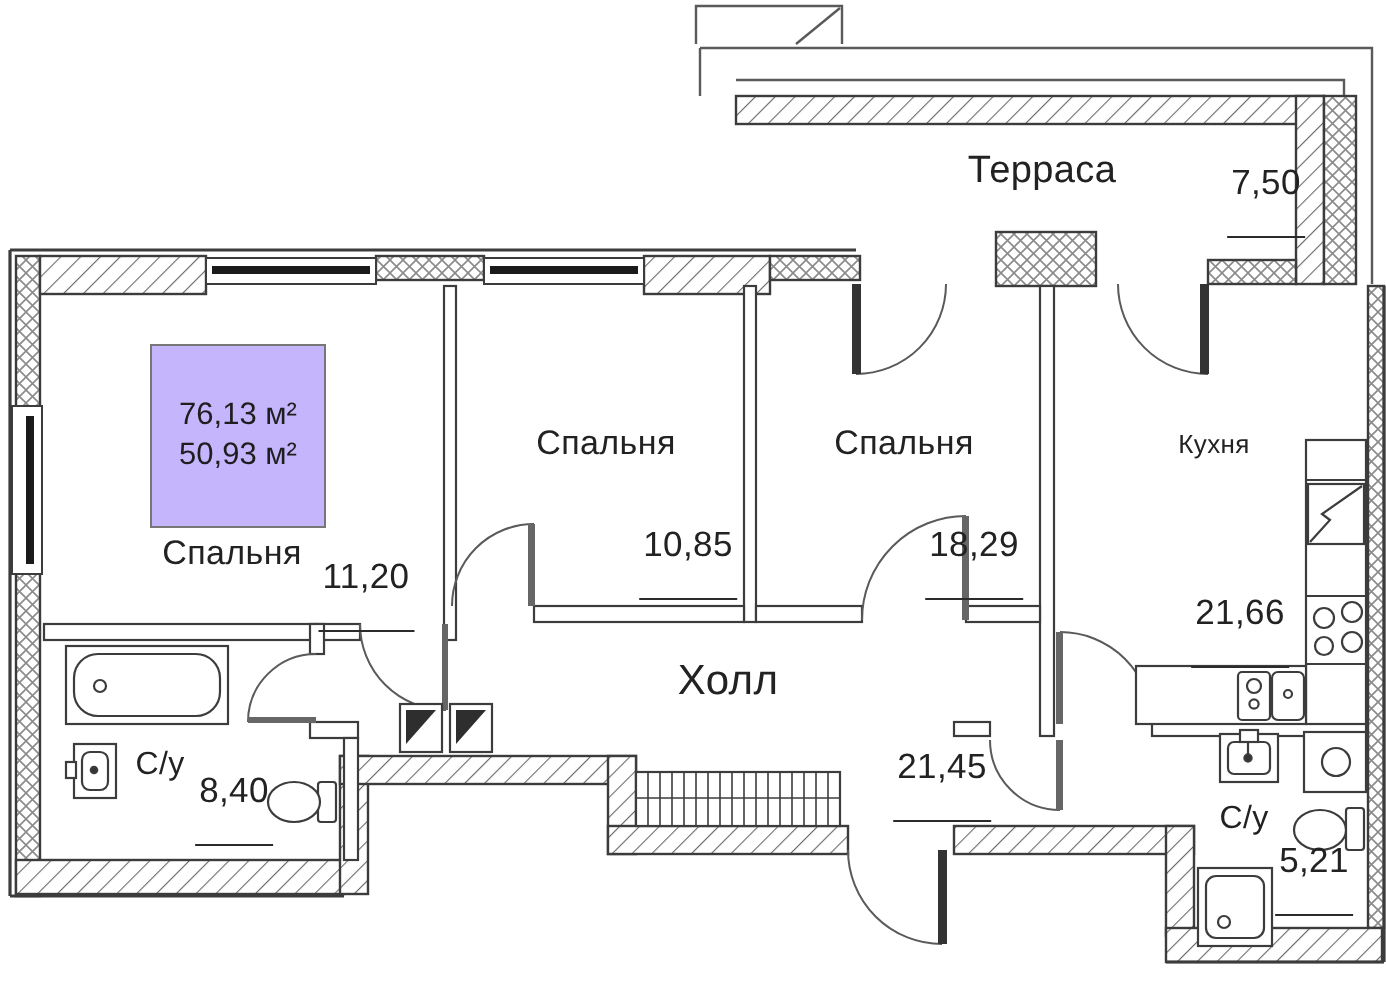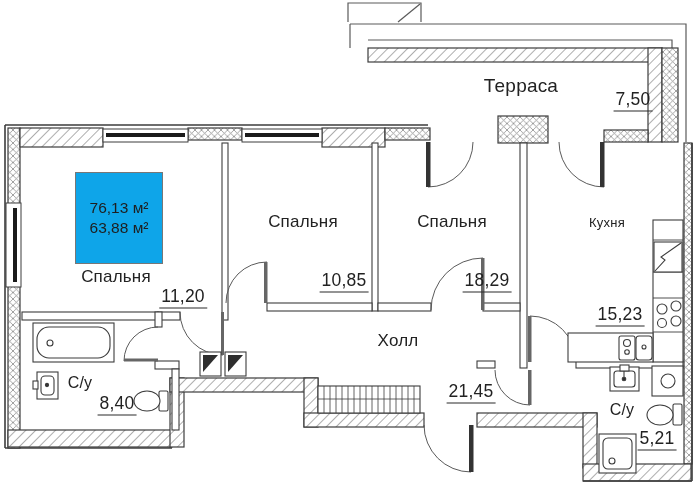--- a/index.html
+++ b/index.html
@@ -1,23 +1,23 @@
 <!DOCTYPE html>
 <html><head>
 <meta charset="utf-8">
 <style>
   html,body{margin:0;padding:0;background:#fff;}
   #plan{position:relative;width:693px;height:491px;background:#fff;overflow:hidden;
         font-family:"Liberation Sans",sans-serif;color:#262626;}
   #plan svg{position:absolute;left:0;top:0;z-index:1;}
   .lbl{position:absolute;z-index:2;transform:translate(-50%,-50%);white-space:nowrap;
        font-size:16.5px;letter-spacing:.2px;color:#222;}
-  .area{font-size:17.5px;border-bottom:1.6px solid #2b2b2b;padding:0 2px 1px 2px;text-align:center;}
+  .area{font-size:17.5px;border-bottom:1.6px solid #2b2b2b;padding:0 2px 16px 2px;text-align:center;}
   .infobox{position:absolute;z-index:2;left:75px;top:172px;width:86px;height:90px;
-       border:1px solid #777;background:#0ea5e9;display:flex;flex-direction:column;
+       border:1px solid #777;background:#c4b5fd;display:flex;flex-direction:column;
        justify-content:center;align-items:center;gap:2px;font-size:15.5px;color:#1e1e1e;}
 </style>
 </head>
 <body>
 
 <div id="plan">
 <svg width="693" height="491" viewBox="0 0 693 491">
   <defs>
     <pattern id="h45" width="7" height="7" patternUnits="userSpaceOnUse" patternTransform="rotate(45)">
       <rect width="7" height="7" fill="#fff"></rect>
@@ -219,39 +219,39 @@
     <g>
       <rect x="599" y="434" width="37" height="39"></rect>
       <rect x="603" y="438" width="29" height="31" rx="5"></rect>
       <circle cx="612" cy="461" r="3" fill="none"></circle>
     </g>
   </g>
 </svg>
 
   <div class="infobox">
     <span>76,13 м²</span>
-    <span>63,88 м²</span>
+    <span>50,93 м²</span>
   </div>
 
   <div class="lbl" style="left:521px;top:86px;font-size:19px">Терраса</div>
   <div class="lbl area" style="left:633px;top:100px">7,50</div>
 
   <div class="lbl" style="left:116px;top:277px;font-size:17px">Спальня</div>
   <div class="lbl area" style="left:183px;top:297px">11,20</div>
 
   <div class="lbl" style="left:303px;top:222px;font-size:17px">Спальня</div>
   <div class="lbl area" style="left:344px;top:281px">10,85</div>
 
   <div class="lbl" style="left:452px;top:222px;font-size:17px">Спальня</div>
   <div class="lbl area" style="left:487px;top:281px">18,29</div>
 
   <div class="lbl" style="left:607px;top:222px;font-size:13px">Кухня</div>
-  <div class="lbl area" style="left:620px;top:315px">15,23</div>
-
-  <div class="lbl" style="left:398px;top:341px;font-size:17px">Холл</div>
+  <div class="lbl area" style="left:620px;top:315px">21,66</div>
+
+  <div class="lbl" style="left:364px;top:341px;font-size:21px">Холл</div>
   <div class="lbl area" style="left:471px;top:392px">21,45</div>
 
   <div class="lbl" style="left:80px;top:383px;font-size:16px">С/у</div>
   <div class="lbl area" style="left:117px;top:404px">8,40</div>
 
   <div class="lbl" style="left:622px;top:410px;font-size:16px">С/у</div>
   <div class="lbl area" style="left:657px;top:439px">5,21</div>
 </div>
 
 </body></html>

